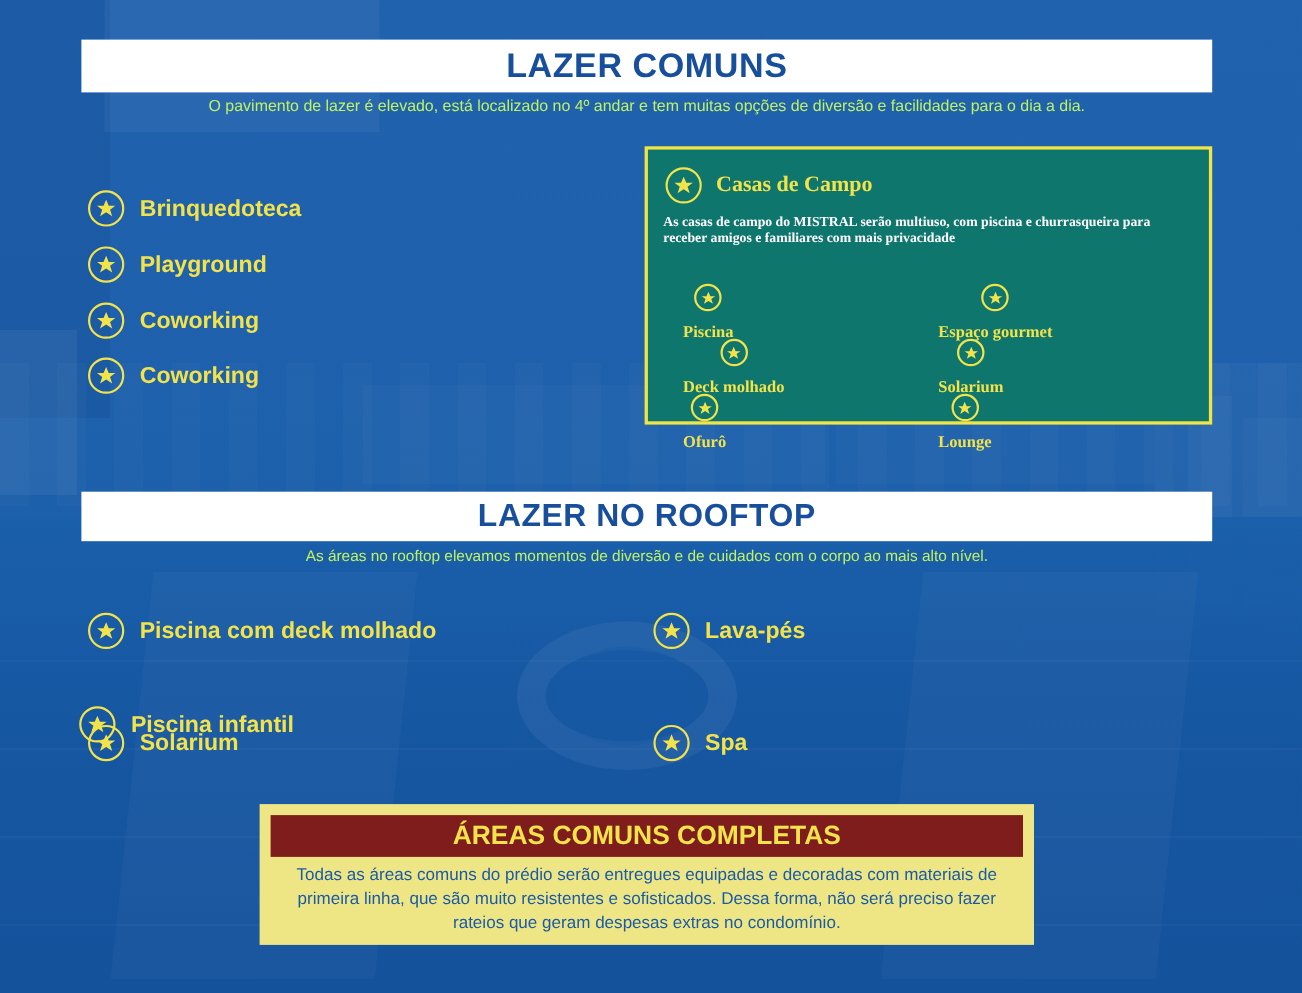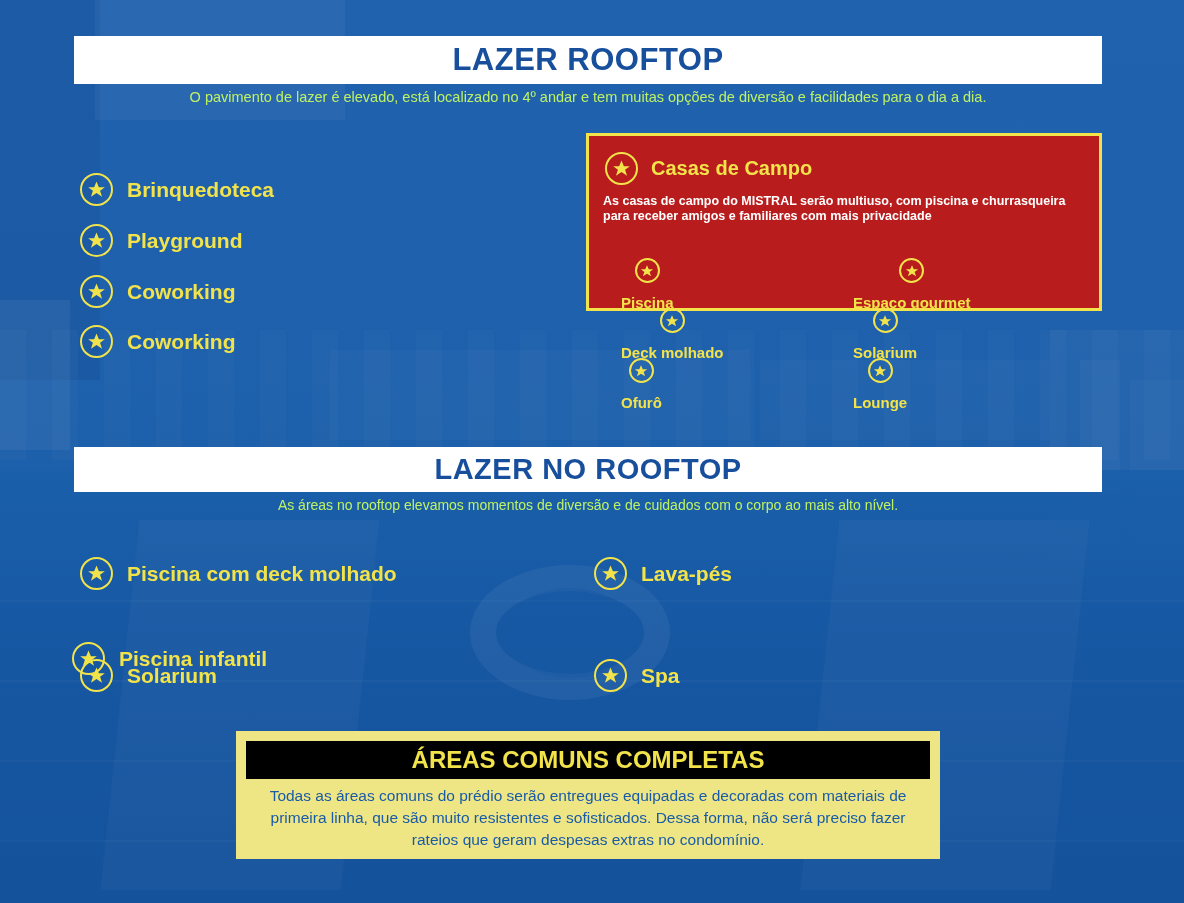--- a/index.html
+++ b/index.html
@@ -123,23 +123,24 @@
     border: 2.5px solid #f2e34b;
     display: flex; align-items: center; justify-content: center;
     flex: 0 0 auto;
   }
   .star-badge svg { display: block; }
   .star-badge.small { width: 25px; height: 25px; border-width: 2px; }
 
   
   #casas-panel {
     position: absolute;
-    left: 586px; top: 133px; width: 516px; height: 178px;
-    background: #b91c1c;
+    left: 586px; top: 133px; width: 516px; height: 253px;
+    background: #0f766e;
     border: 3px solid #f2e34b;
+    font-family: Liberation Serif, serif;
   }
   #casas-head {
     position: absolute; left: 16px; top: 16px;
     display: flex; align-items: center; gap: 13px;
   }
   #casas-head .label {
     color: #f2e34b; font-weight: bold; font-size: 20px;
   }
   #casas-desc {
     position: absolute; left: 14px; top: 58px; width: 484px;
@@ -155,21 +156,21 @@
   }
 
   
   #areas-box {
     position: absolute;
     left: 236px; top: 731px; width: 704px; height: 128px;
     background: #eee685;
   }
   #areas-title {
     position: absolute; left: 10px; top: 10px; width: 684px; height: 38px;
-    background: #000000;
+    background: #7f1d1d;
     display: flex; align-items: center; justify-content: center;
   }
   #areas-title span {
     color: #f2e34b; font-weight: bold; font-size: 24px;
   }
   #areas-text {
     position: absolute; left: 20px; top: 54px; width: 664px;
     text-align: center; color: #1a5ba8; font-size: 15.5px; line-height: 1.42;
   }
 </style>
@@ -195,21 +196,21 @@
   <div class="pool-ripple" style="top:760px"></div>
   <div class="pool-ripple" style="top:840px"></div>
   <div class="ring"></div>
   <div class="ring-inner"></div>
   <div class="bg-tint"></div>
 </div>
 
 <div class="page">
 
   <div class="title-band" id="band1">
-    <span>LAZER ROOFTOP</span>
+    <span>LAZER COMUNS</span>
   </div>
   <div class="subtitle" id="sub1">O pavimento de lazer é elevado, está localizado no 4º andar e tem muitas opções de diversão e facilidades para o dia a dia.</div>
 
   <div class="feat" style="left:80px; top:173px;">
     <span class="star-badge">
       <svg width="19" height="19" viewBox="0 0 24 24">
           <polygon points="12,2 15,9 22.5,9 16.5,13.5 19,21 12,16.5 5,21 7.5,13.5 1.5,9 9,9" fill="#f2e34b"></polygon>
         </svg>
     </span>
     <span class="label">Brinquedoteca</span>

